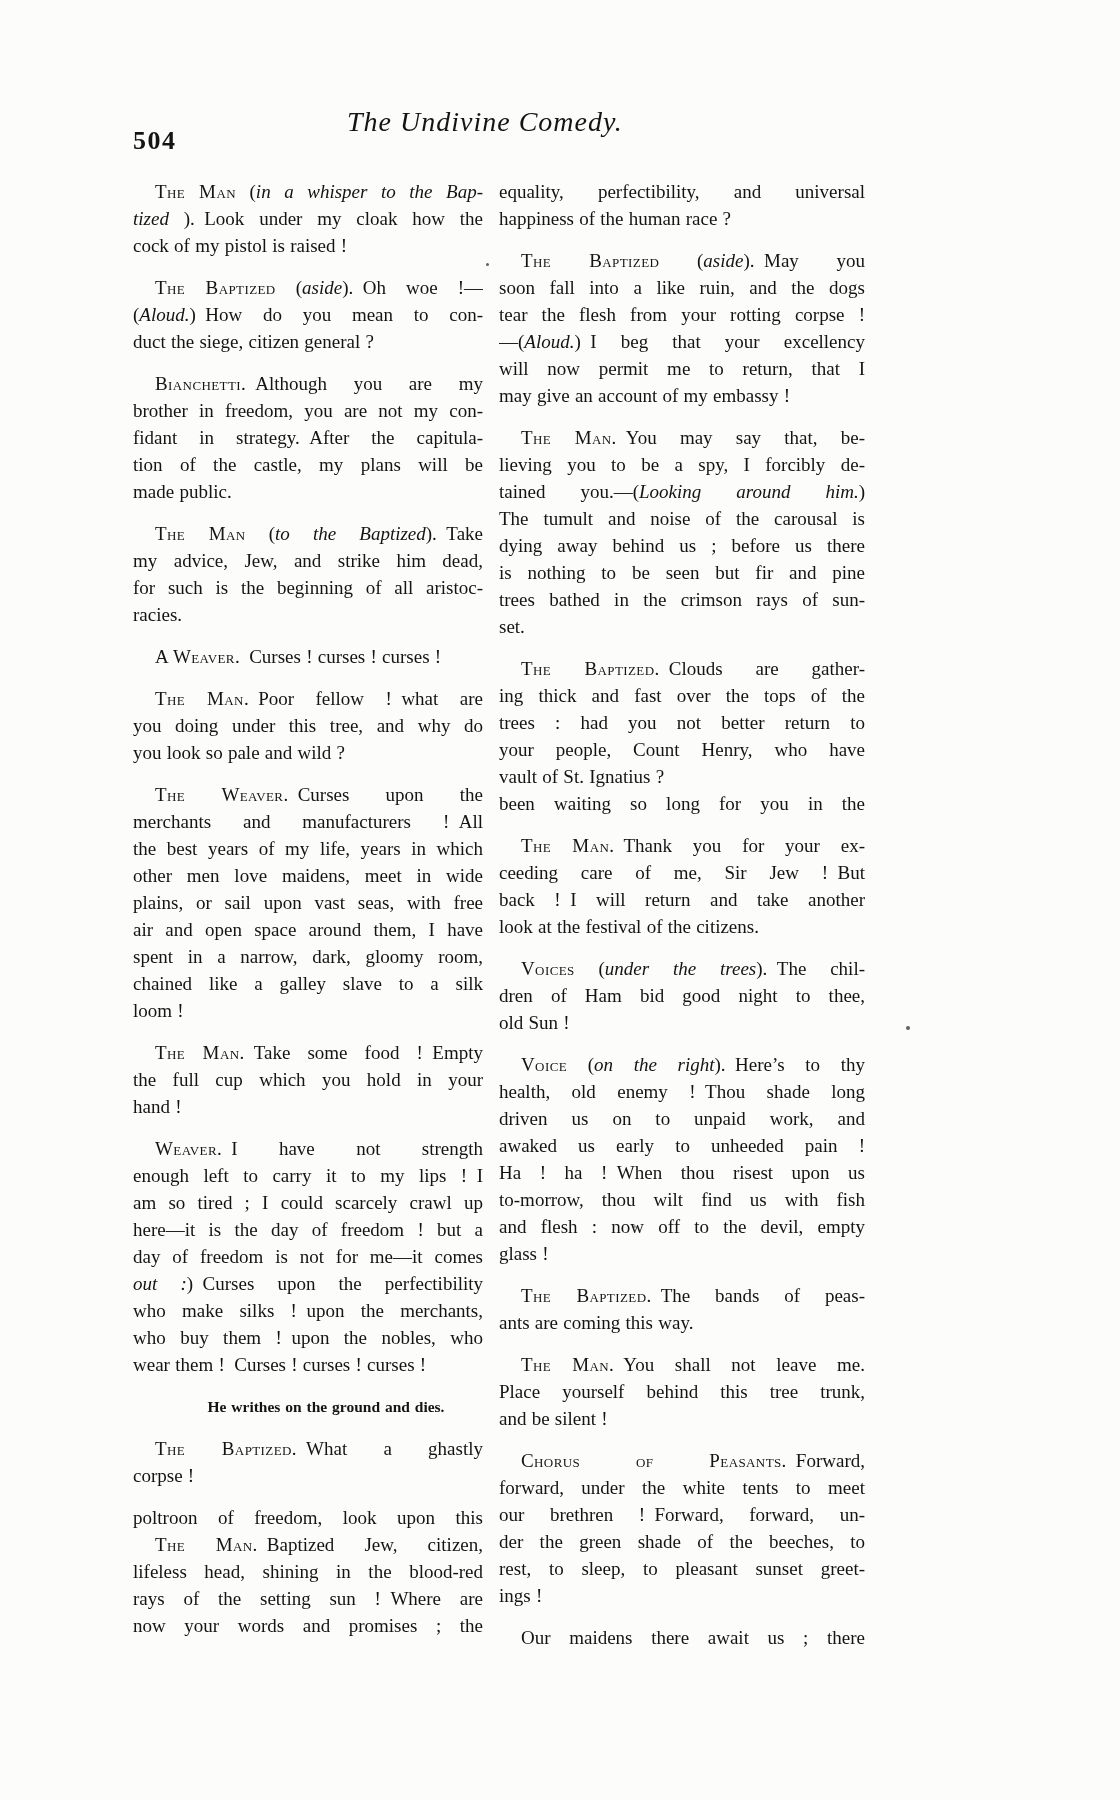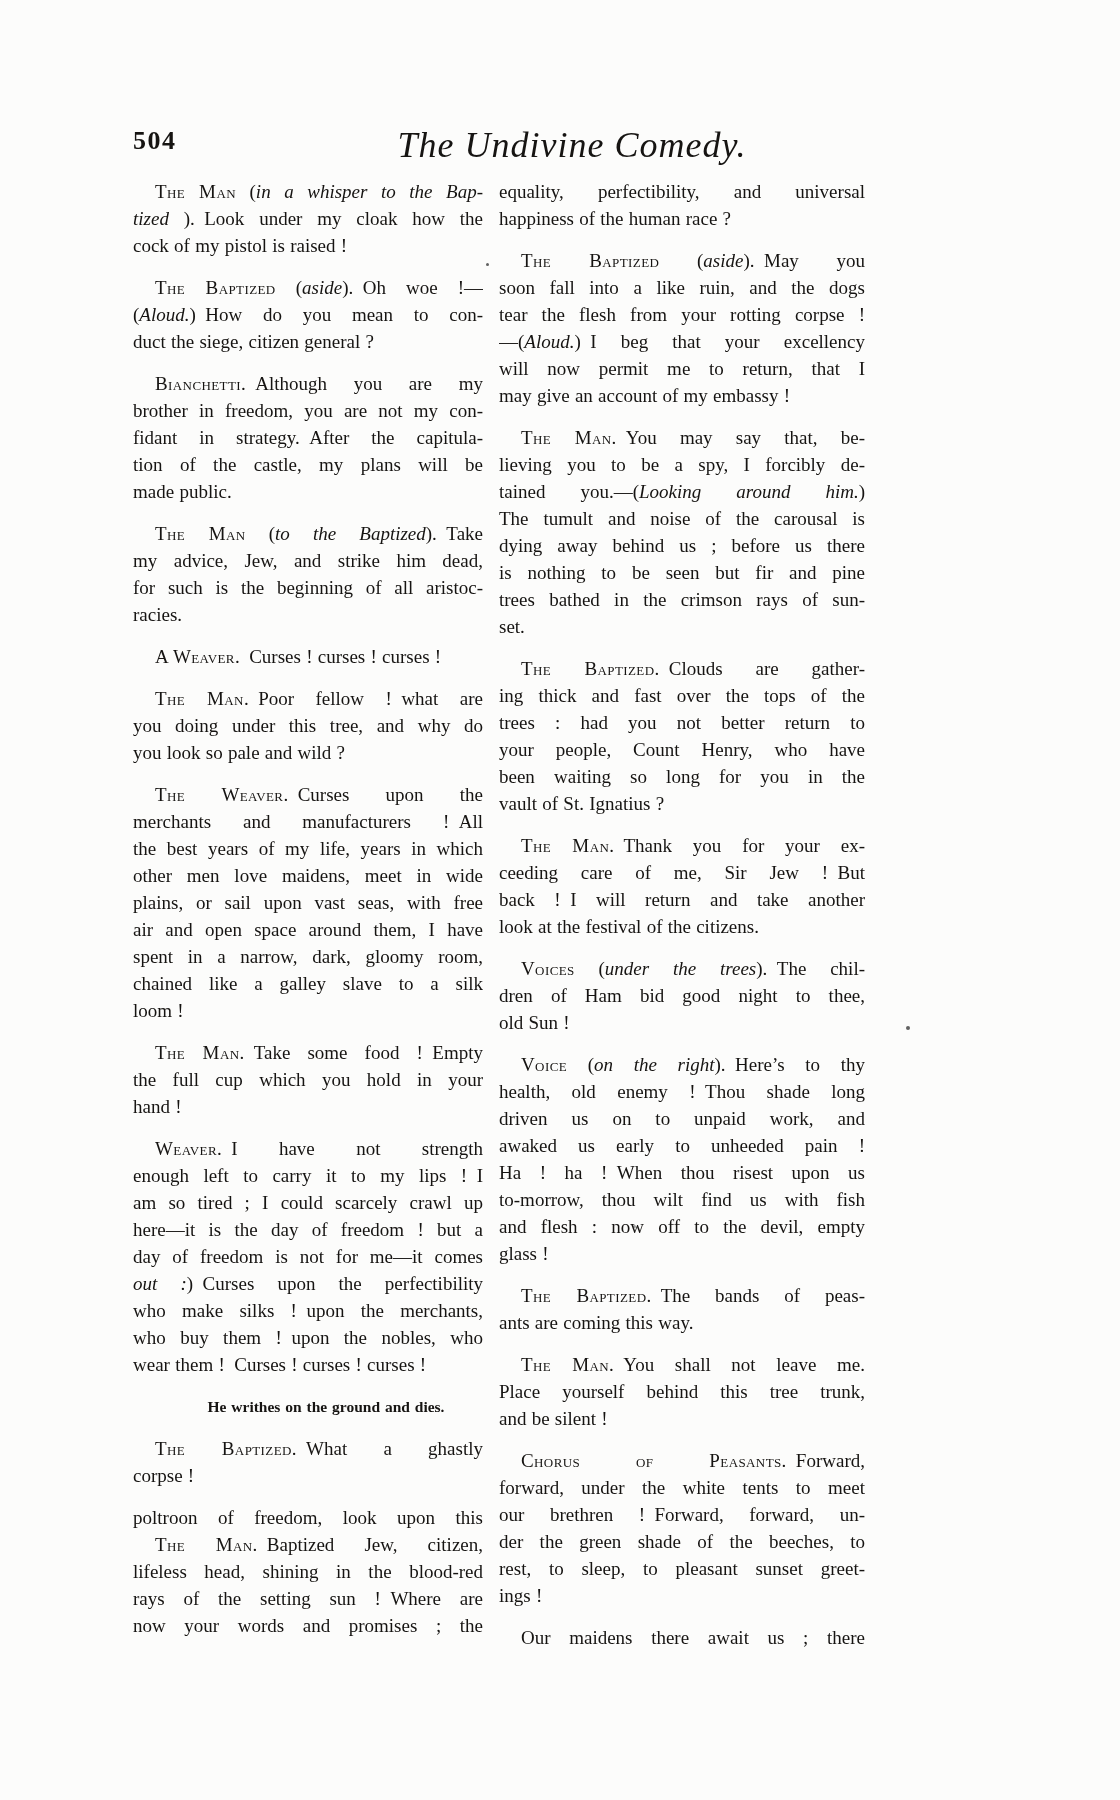--- a/index.html
+++ b/index.html
@@ -10,22 +10,22 @@
     color:#161412;
     -webkit-font-smoothing:antialiased;
   }
   .page{position:relative;width:1120px;height:1800px;overflow:hidden;border-radius:15px;}
 
   .pagenum{
     position:absolute;left:133px;top:126px;
     font-size:26px;letter-spacing:1.5px;font-weight:600;
   }
   .running-title{
-    position:absolute;left:347px;top:124px;width:450px;
-    text-align:center;font-style:italic;font-size:36px;letter-spacing:1px;
+    position:absolute;left:347px;top:106px;width:450px;
+    font-style:italic;font-size:28px;letter-spacing:1px;
   }
 
   .col{
     position:absolute;top:178px;
     font-size:19px;line-height:27px;
   }
   .col-left{left:133px;width:350px;}
   .col-right{left:499px;width:366px;}
 
   .para{margin:0 0 15px 0;}
@@ -154,22 +154,22 @@
         <div class="line"><span class="n">dying away behind us ; before us there</span></div>
         <div class="line"><span class="n">is nothing to be seen but fir and pine</span></div>
         <div class="line"><span class="n">trees bathed in the crimson rays of sun-</span></div>
         <div class="line last"><span class="n">set.</span></div>
       </div>
       <div class="para">
         <div class="line first"><span class="sc">The Baptized</span><span class="n">. Clouds are gather-</span></div>
         <div class="line"><span class="n">ing thick and fast over the tops of the</span></div>
         <div class="line"><span class="n">trees : had you not better return to</span></div>
         <div class="line"><span class="n">your people, Count Henry, who have</span></div>
+        <div class="line last"><span class="n">vault of St. Ignatius ?</span></div>
         <div class="line"><span class="n">been waiting so long for you in the</span></div>
-        <div class="line last"><span class="n">vault of St. Ignatius ?</span></div>
       </div>
       <div class="para">
         <div class="line first"><span class="sc">The Man</span><span class="n">. Thank you for your ex-</span></div>
         <div class="line"><span class="n">ceeding care of me, Sir Jew ! But</span></div>
         <div class="line"><span class="n">back ! I will return and take another</span></div>
         <div class="line last"><span class="n">look at the festival of the citizens.</span></div>
       </div>
       <div class="para">
         <div class="line first"><span class="sc">Voices</span><span class="n"> (</span><span class="i">under the trees</span><span class="n">). The chil-</span></div>
         <div class="line"><span class="n">dren of Ham bid good night to thee,</span></div>

